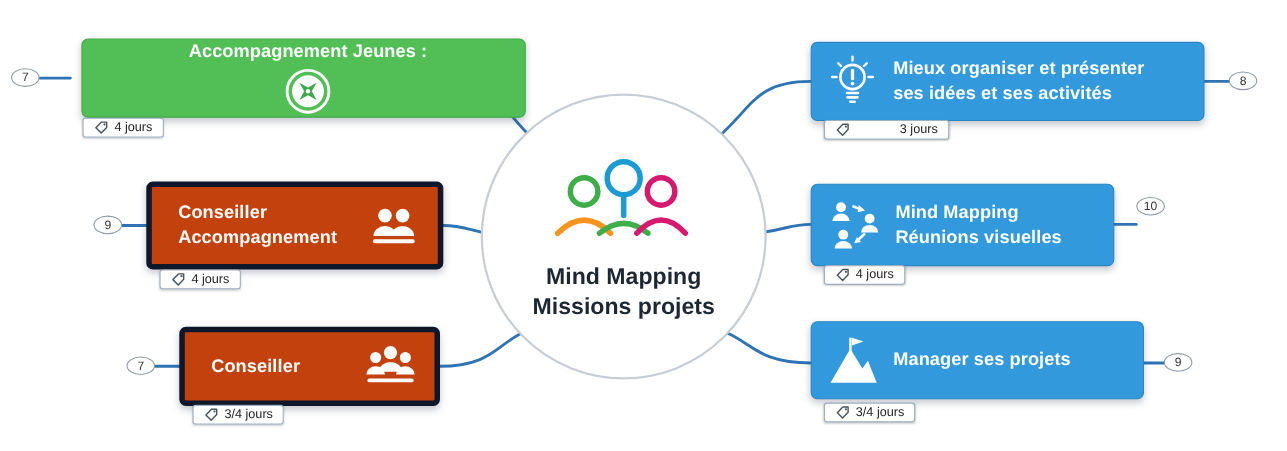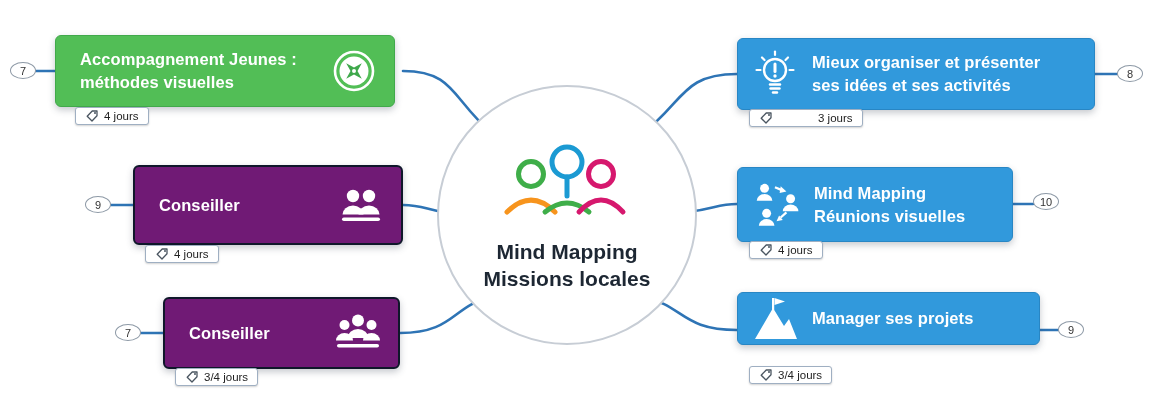--- a/index.html
+++ b/index.html
@@ -4,21 +4,21 @@
 <style>
   html,body{margin:0;padding:0;background:#fff;}
   .canvas{position:relative;width:1170px;height:410px;background:#fff;overflow:hidden;
           font-family:"Liberation Sans",sans-serif;}
   .connectors{position:absolute;left:0;top:0;width:1170px;height:410px;}
   .connectors path{fill:none;stroke:#2E74B5;stroke-width:2.6;stroke-linecap:round;}
 
   .node-box{position:absolute;border-radius:6px;display:flex;align-items:center;
             box-shadow:0 3px 7px rgba(50,60,80,.28);color:#fff;font-weight:bold;box-sizing:border-box;}
   .green{background:#52BE56;border:1px solid #41a94b;}
-  .orange{background:#701a75;border:2px solid #0f172a;align-items:center;}
+  .orange{background:#c2410c;border:5px solid #0f172a;align-items:center;}
   .blue{background:#3199DC;border:1px solid #2886c4;}
   .box-left{justify-content:space-between;padding:0 16px 0 24px;}
   .box-right{justify-content:flex-start;gap:13px;padding:0 14px 0 13px;}
   .label{font-size:16.5px;line-height:23px;letter-spacing:.1px;}
   .label span{display:block;}
   .node-icon{flex-shrink:0;}
 
   .tag{position:absolute;height:18px;background:#fff;border:1px solid #9FAFC2;border-radius:3px;
        display:flex;align-items:center;gap:5px;padding:0 9px;font-size:11.5px;color:#222;
        box-shadow:0 1px 2px rgba(0,0,0,.18);box-sizing:border-box;}
@@ -57,28 +57,27 @@
       <circle cx="44" cy="36" r="12.5" fill="none" stroke="#3FAE49" stroke-width="5"></circle>
       <path d="M20,74 Q44,50 68,74" fill="none" stroke="#F7941D" stroke-width="5" stroke-linecap="round"></path>
       <path d="M58,74 Q80,56 102,74" fill="none" stroke="#3FAE49" stroke-width="5" stroke-linecap="round"></path>
       <circle cx="114" cy="36" r="12.5" fill="none" stroke="#D6186E" stroke-width="5"></circle>
       <path d="M92,74 Q114,50 136,74" fill="none" stroke="#D6186E" stroke-width="5" stroke-linecap="round"></path>
       <circle cx="80" cy="24" r="15" fill="none" stroke="#1B9AD3" stroke-width="5"></circle>
       <line x1="80" y1="39" x2="80" y2="58" stroke="#1B9AD3" stroke-width="5" stroke-linecap="round"></line>
     </svg>
     <div class="center-title">
       <span>Mind Mapping</span>
-      <span>Missions locales</span>
-    </div>
-  </div>
-
-  <div class="node-box green box-left" style="left:55px;top:35px;width:340px;height:72px;">
+      <span>Missions projets</span>
+    </div>
+  </div>
+
+  <div class="node-box green box-left" style="left:74px;top:35px;width:404px;height:72px;flex-direction:column;">
     <div class="label">
       <span>Accompagnement Jeunes :</span>
-      <span>méthodes visuelles</span>
     </div>
     <svg class="node-icon" width="48" height="48" viewBox="0 0 48 48">
       <circle cx="24" cy="24" r="19" fill="none" stroke="#fff" stroke-width="2.6"></circle>
       <circle cx="24" cy="24" r="14.5" fill="#fff"></circle>
       <polygon points="31.8,16.2 27.5,24 31.8,31.8 24,27.5 16.2,31.8 20.5,24 16.2,16.2 24,20.5" fill="#3FA84C"></polygon>
       <circle cx="24" cy="24" r="2" fill="#fff"></circle>
     </svg>
   </div>
   <div class="tag" style="left:75px;top:107px;">
     <svg width="14" height="14" viewBox="0 0 14 14">
@@ -87,20 +86,21 @@
     </svg>
     <span>4 jours</span>
   </div>
   <div class="badge" style="left:10px;top:62px;">
     <span>7</span>
   </div>
 
   <div class="node-box orange box-left" style="left:133px;top:165px;width:270px;height:80px;">
     <div class="label">
       <span>Conseiller</span>
+      <span>Accompagnement</span>
     </div>
     <svg class="node-icon" width="48" height="40" viewBox="0 0 48 40">
       <circle cx="16" cy="11" r="6.2" fill="#fff"></circle>
       <path d="M5.5,29.5 a10.5,9 0 0 1 21,0 z" fill="#fff"></path>
       <circle cx="32" cy="11" r="6.2" fill="#fff"></circle>
       <path d="M21.5,29.5 a10.5,9 0 0 1 21,0 z" fill="#fff"></path>
       <rect x="5" y="32.5" width="38" height="3.6" rx="1.8" fill="#fff"></rect>
     </svg>
   </div>
   <div class="tag" style="left:145px;top:245px;">
@@ -187,25 +187,25 @@
       <span>Réunions visuelles</span>
     </div>
   </div>
   <div class="tag" style="left:749px;top:241px;">
     <svg width="14" height="14" viewBox="0 0 14 14">
       <path d="M7.2,2 H12 V6.8 L7,12 2.2,7.2 Z" fill="none" stroke="#4a5560" stroke-width="1.3" stroke-linejoin="round"></path>
       <circle cx="10" cy="4.1" r="1" fill="#4a5560"></circle>
     </svg>
     <span>4 jours</span>
   </div>
-  <div class="badge" style="left:1033px;top:193px;">
+  <div class="badge" style="left:1033px;top:179px;">
     <span>10</span>
   </div>
 
-  <div class="node-box blue box-right" style="left:737px;top:292px;width:303px;height:53px;">
+  <div class="node-box blue box-right" style="left:737px;top:292px;width:303px;height:71px;">
     <svg class="node-icon" width="48" height="48" viewBox="0 0 48 48">
       <polygon points="4,44 22,13 33,31 38,24 46,44" fill="#fff"></polygon>
       <rect x="21" y="3" width="2.2" height="12" fill="#fff"></rect>
       <polygon points="23.5,3 34,6.5 23.5,10" fill="#fff"></polygon>
     </svg>
     <div class="label">
       <span>Manager ses projets</span>
     </div>
   </div>
   <div class="tag" style="left:749px;top:366px;">

